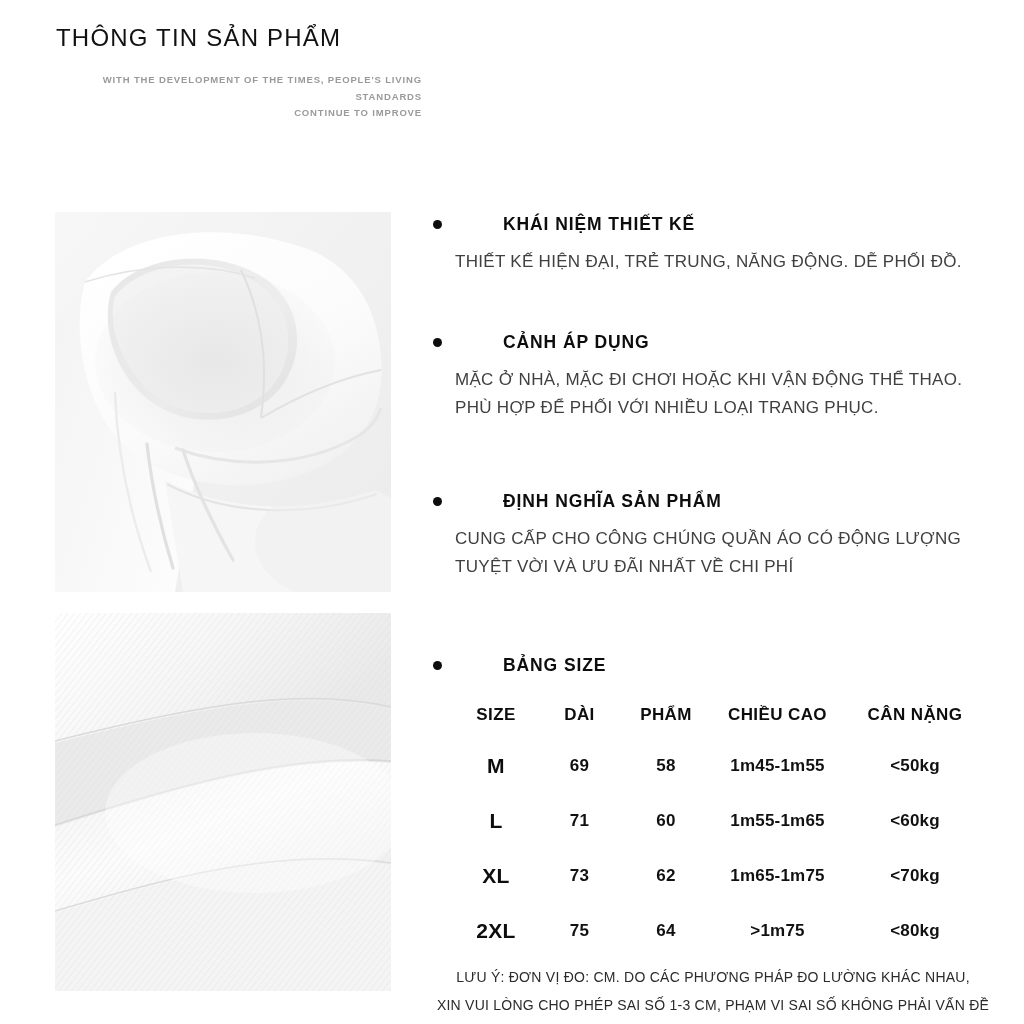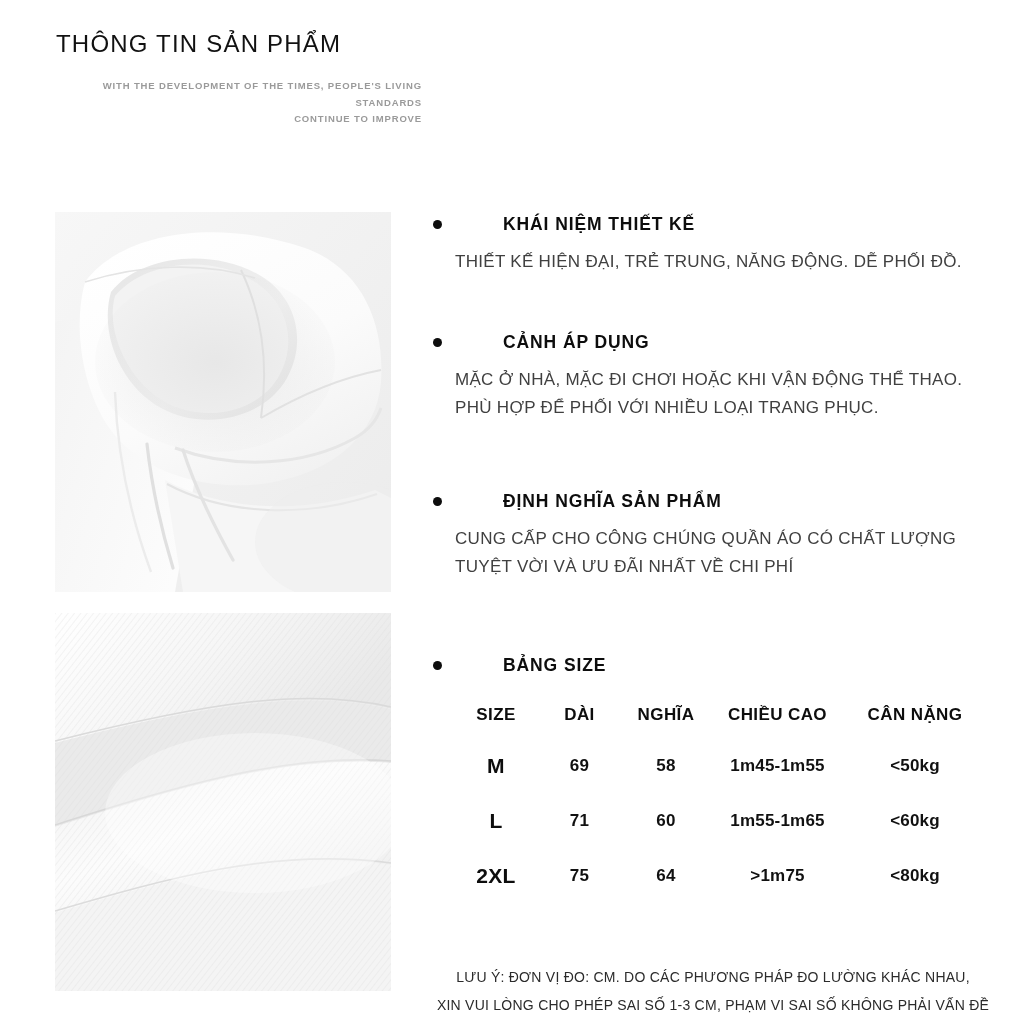--- a/index.html
+++ b/index.html
@@ -21,21 +21,21 @@
   #brand-title {
     font-size: 41px;
     font-weight: bold;
     font-style: italic;
     letter-spacing: 2.5px;
     color: #0d0d0d;
     line-height: 1.05;
     white-space: nowrap;
   }
   #page-subtitle {
-    margin-top: 6px;
+    margin-top: 0;
     font-size: 24px;
     font-weight: normal;
     letter-spacing: 1.2px;
     color: #111111;
     white-space: nowrap;
   }
   #tagline {
     margin-top: 20px;
     width: 366px;
     text-align: right;
@@ -274,21 +274,21 @@
       <span class="line">PHÙ HỢP ĐỂ PHỐI VỚI NHIỀU LOẠI TRANG PHỤC.</span>
     </div>
   </div>
 
   <div class="section" id="sec-define">
     <div class="sec-heading">
       <span class="bullet"></span>
       <span>ĐỊNH NGHĨA SẢN PHẨM</span>
     </div>
     <div class="sec-body">
-      <span class="line">CUNG CẤP CHO CÔNG CHÚNG QUẦN ÁO CÓ CHẤT LƯỢNG</span>
+      <span class="line">CUNG CẤP CHO CÔNG CHÚNG QUẦN ÁO CÓ ĐỘNG LƯỢNG</span>
       <span class="line">TUYỆT VỜI VÀ ƯU ĐÃI NHẤT VỀ CHI PHÍ</span>
     </div>
   </div>
 
   <div class="section" id="sec-sizechart">
     <div class="sec-heading">
       <span class="bullet"></span>
       <span>BẢNG SIZE</span>
     </div>
 
@@ -297,41 +297,48 @@
         <col class="col-size">
           <col class="col-len">
           <col class="col-wid">
           <col class="col-hei">
           <col class="col-wei">
       </colgroup>
       <thead>
         <tr>
           <th>SIZE</th>
           <th>DÀI</th>
-          <th>NGHĨA</th>
+          <th>PHẨM</th>
           <th>CHIỀU CAO</th>
           <th>CÂN NẶNG</th>
         </tr>
       </thead>
       <tbody>
         <tr>
           <td class="size-cell">M</td>
           <td class="val-cell">69</td>
           <td class="val-cell">58</td>
           <td class="val-cell">1m45-1m55</td>
           <td class="val-cell">&lt;50kg</td>
         </tr>
         <tr>
           <td class="size-cell">L</td>
           <td class="val-cell">71</td>
           <td class="val-cell">60</td>
           <td class="val-cell">1m55-1m65</td>
           <td class="val-cell">&lt;60kg</td>
         </tr>
         <tr>
+          <td class="size-cell">XL</td>
+          <td class="val-cell">73</td>
+          <td class="val-cell">62</td>
+          <td class="val-cell">1m65-1m75</td>
+          <td class="val-cell">&lt;70kg</td>
+        </tr>
+        <tr>
           <td class="size-cell">2XL</td>
           <td class="val-cell">75</td>
           <td class="val-cell">64</td>
           <td class="val-cell">&gt;1m75</td>
           <td class="val-cell">&lt;80kg</td>
         </tr>
       </tbody>
     </table>
   </div>
 

